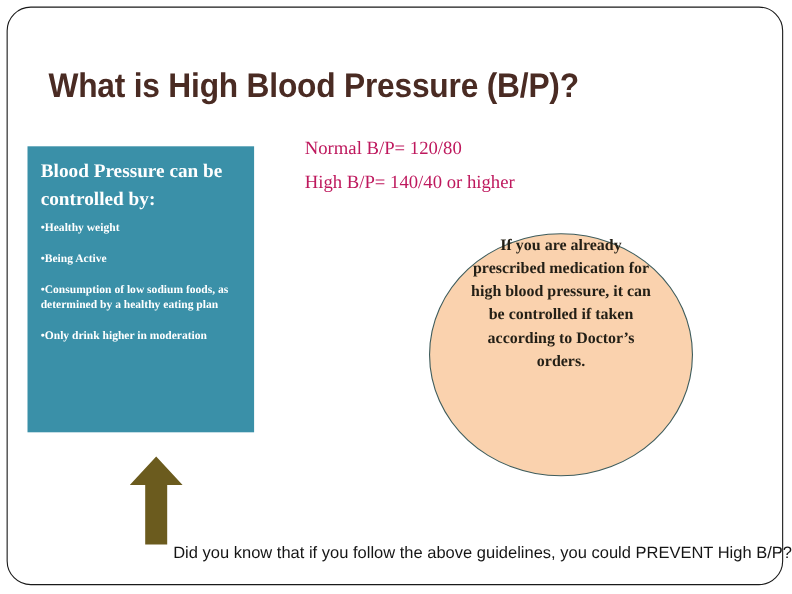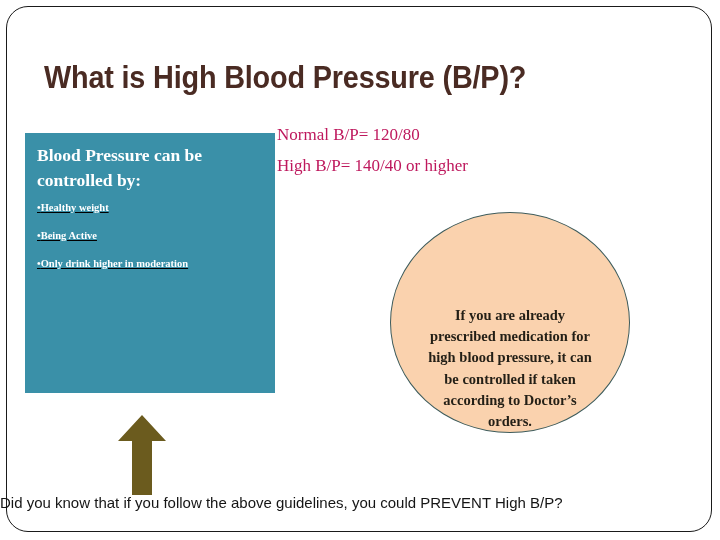--- a/index.html
+++ b/index.html
@@ -44,39 +44,38 @@
     transform: scaleX(0.93);
     transform-origin: left top;
     white-space: nowrap;
   }
 
   
   .teal-panel {
     position: absolute;
     left: 25px;
     top: 133px;
-    width: 250px;
+    width: 206px;
     height: 260px;
     background: #3a90a8;
     box-sizing: border-box;
     padding: 10px 12px 6px 12px;
   }
   .teal-heading {
     color: #ffffff;
     font-family: "Liberation Serif", serif;
     font-weight: bold;
     font-size: 17.5px;
     line-height: 1.42;
     margin: 0 0 8px 0;
   }
   .teal-bullets {
     margin: 0;
     padding: 0;
     list-style: none;
-    text-decoration: underline;
   }
   .teal-bullets li {
     color: #ffffff;
     font-family: "Liberation Serif", serif;
     font-weight: bold;
     font-size: 10.5px;
     line-height: 1.35;
     margin: 0 0 14px 0;
   }
   .teal-bullets li .bullet-dot {
@@ -104,21 +103,21 @@
     position: absolute;
     left: 390px;
     top: 212px;
     width: 240px;
     height: 221px;
     background: #fad2ae;
     border: 1.6px solid #3e5c5c;
     border-radius: 50%;
     box-sizing: border-box;
     display: flex;
-    align-items: flex-end;
+    align-items: flex-start;
     justify-content: center;
   }
   .circle-text {
     width: 178px;
     text-align: center;
     color: #231f16;
     font-family: "Liberation Serif", serif;
     font-weight: bold;
     font-size: 14.5px;
     line-height: 1.46;
@@ -132,41 +131,42 @@
     width: 50px;
     height: 82px;
   }
 
   
   .footer-note {
     position: absolute;
     left: 0;
     top: 494px;
     width: 720px;
-    text-align: left;
+    text-align: right;
     color: #151515;
     font-family: "Liberation Sans Narrow", "Liberation Sans", sans-serif;
     font-size: 15px;
     white-space: nowrap;
   }
 </style>
 </head>
 <body>
 
 <div class="slide">
 
   <div class="slide-frame"></div>
 
   <div class="slide-title">What is High Blood Pressure (B/P)?</div>
 
   <div class="teal-panel">
     <div class="teal-heading">Blood Pressure can be controlled by:</div>
     <ul class="teal-bullets">
       <li><span class="bullet-dot">•</span><span>Healthy weight</span></li>
       <li><span class="bullet-dot">•</span><span>Being Active</span></li>
+      <li><span class="bullet-dot">•</span><span>Consumption of low sodium foods, as determined by a healthy eating plan</span></li>
       <li><span class="bullet-dot">•</span><span>Only drink higher in moderation</span></li>
     </ul>
   </div>
 
   <div class="bp-values">
     <div class="bp-line">Normal B/P= 120/80</div>
     <div class="bp-line">High B/P= 140/40 or higher</div>
   </div>
 
   <div class="circle-callout">

